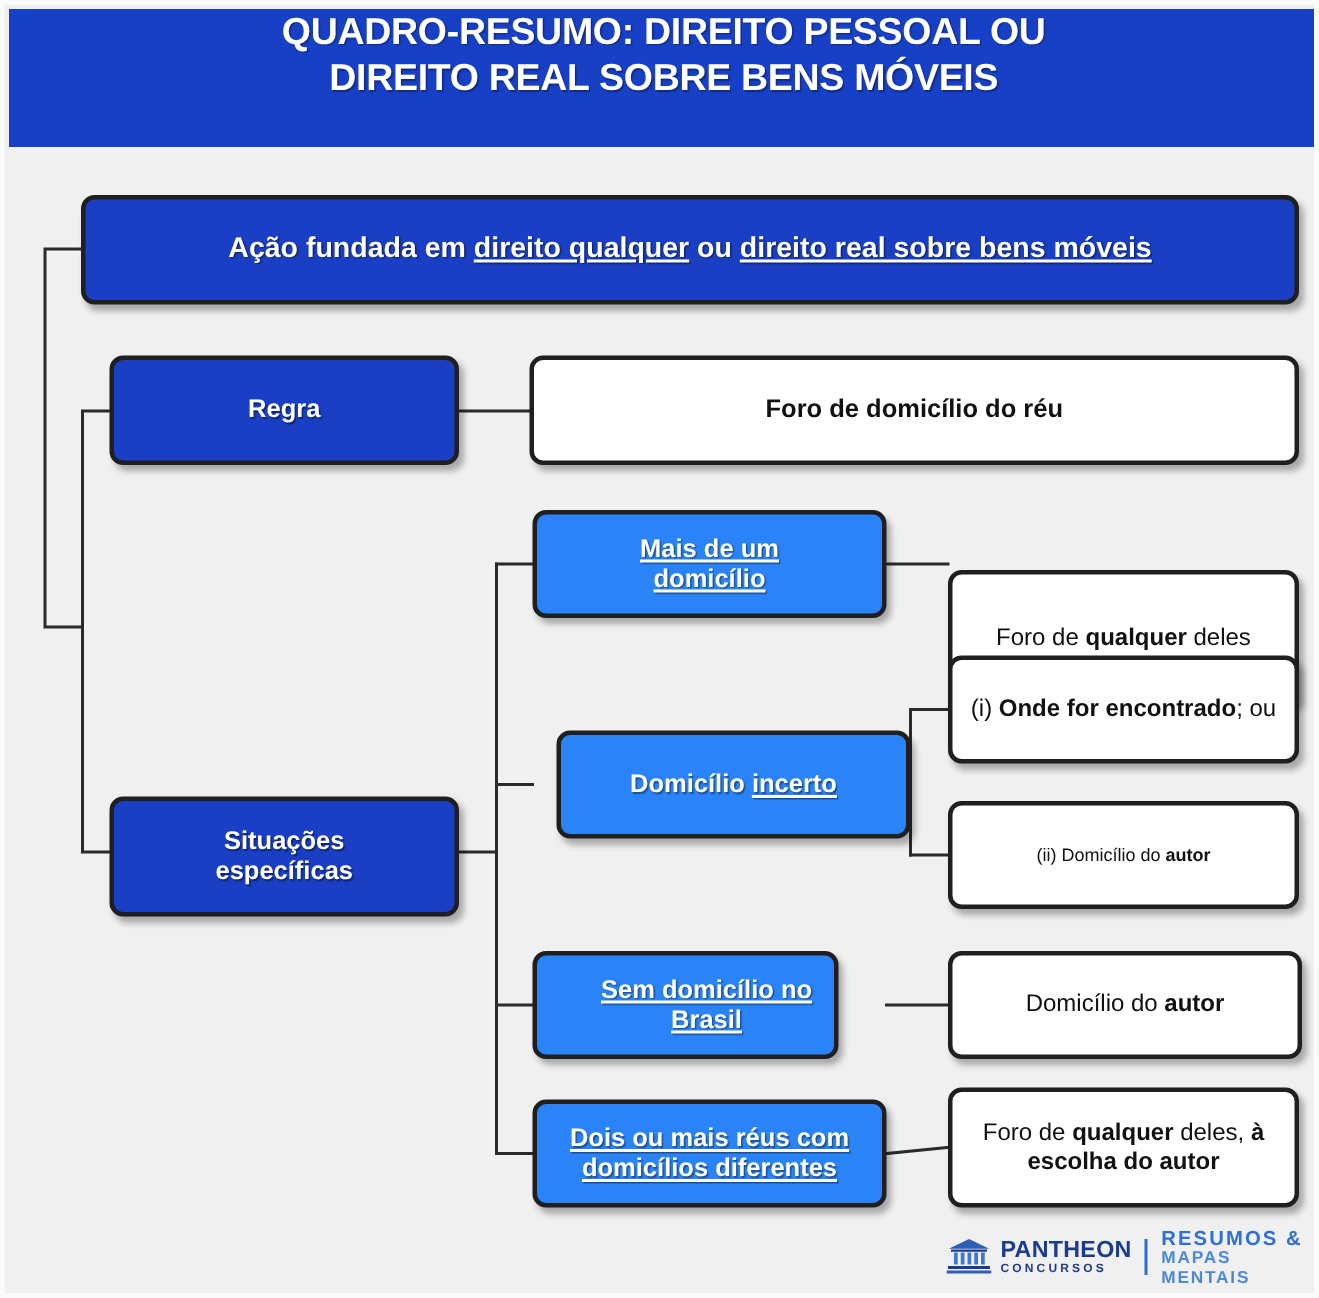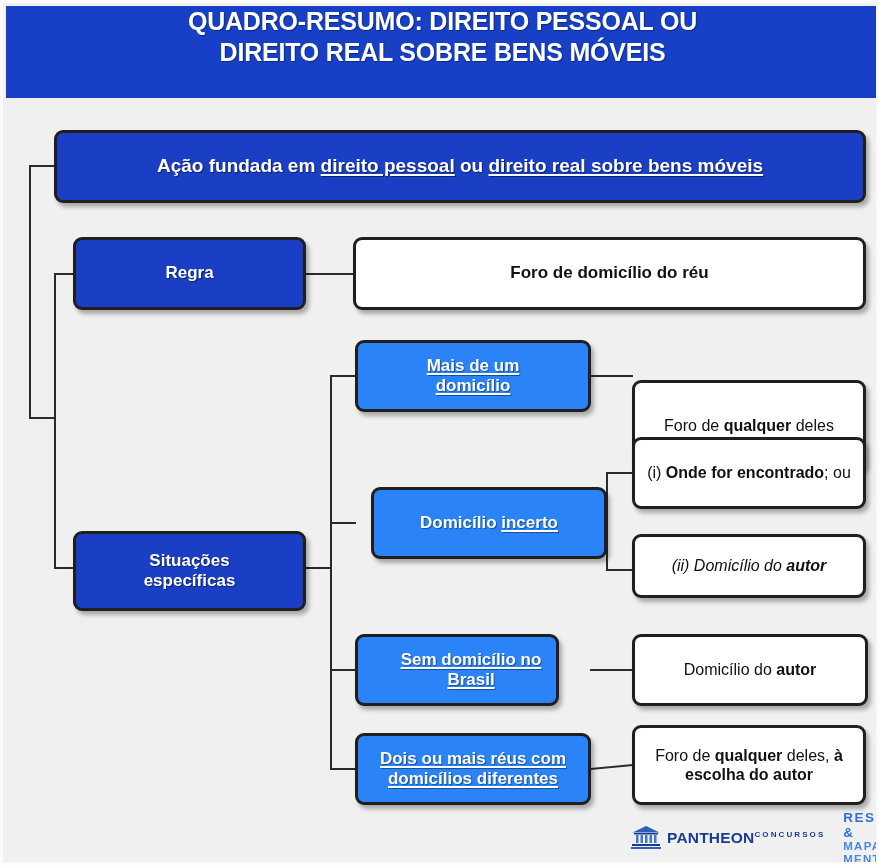--- a/index.html
+++ b/index.html
@@ -65,37 +65,37 @@
   #n-regra  {left:70px; top:234px; width:233px; height:73px;  font-size:17px;}
   #n-regra-o{left:350px;top:234px; width:513px; height:73px;  font-size:17px; font-weight:bold;}
 
   #n-sit    {left:70px; top:528px; width:233px; height:80px;  font-size:17px;}
 
   #n-s1     {left:352px;top:337px; width:236px; height:72px;  font-size:17px;}
   #n-s1-o   {left:629px;top:337px; width:234px; height:92px;  font-size:16px;margin-top:40px;}
 
   #n-s2     {left:352px;top:484px; width:236px; height:72px;  font-size:17px;margin-left:16px;}
   #n-s2-o1  {left:629px;top:434px; width:234px; height:72px;  font-size:16px;}
-  #n-s2-o2  {left:629px;top:531px; width:234px; height:64px;  font-size:16px;font-style:italic;}
+  #n-s2-o2  {left:629px;top:531px; width:234px; height:72px;  font-size:12px;}
 
   #n-s3     {left:352px;top:631px; width:204px; height:72px;  font-size:17px;padding-left:38px;}
   #n-s3-o   {left:629px;top:631px; width:236px; height:72px;  font-size:16px;}
 
   #n-s4     {left:352px;top:730px; width:236px; height:72px;  font-size:17px;}
   #n-s4-o   {left:629px;top:722px; width:234px; height:80px;  font-size:16px;}
 
   
   #logo{
     position:absolute;left:628px;top:818px;
     width:240px;height:34px;
     display:flex;align-items:center;gap:6px;
     background:#f0f0f0;
   }
   #logo-mark{flex:0 0 auto;width:30px;height:26px;}
-  #logo-left{display:flex;flex-direction:row;justify-content:space-between;line-height:1;}
+  #logo-left{display:flex;flex-direction:column;justify-content:space-between;line-height:1;}
   #logo-left .l1{font-size:15.5px;font-weight:bold;color:#1b3b8f;letter-spacing:0.2px;}
   #logo-left .l2{font-size:8px;font-weight:bold;color:#1b3b8f;letter-spacing:2.1px;margin-top:1px;}
   #logo-bar{width:2px;height:24px;background:#2b6fd6;margin:0 3px;}
   #logo-right{display:flex;flex-direction:column;justify-content:center;line-height:1.12;}
   #logo-right .r1{font-size:13.5px;font-weight:bold;color:#2f6fd8;letter-spacing:1.4px;}
   #logo-right .r2{font-size:11.5px;font-weight:bold;color:#4a88e0;letter-spacing:1.2px;}
 </style>
 </head>
 <body>
 
@@ -127,21 +127,21 @@
     <path d="M604,470 L604,567"></path>
     <path d="M604,470 L629,470"></path>
     <path d="M604,567 L629,567"></path>
 
     <path d="M588,667 L629,667"></path>
 
     <path d="M588,766 L629,762"></path>
   </svg>
 
   <div class="node dark" id="n-root">
-    <span class="txt"><span>Ação fundada em </span><span class="u">direito pessoal</span><span> ou </span><span class="u">direito real sobre bens móveis</span></span>
+    <span class="txt"><span>Ação fundada em </span><span class="u">direito qualquer</span><span> ou </span><span class="u">direito real sobre bens móveis</span></span>
   </div>
 
   <div class="node dark" id="n-regra">
     <span class="txt">Regra</span>
   </div>
   <div class="node white" id="n-regra-o">
     <span class="txt">Foro de domicílio do réu</span>
   </div>
 
   <div class="node dark" id="n-sit">

